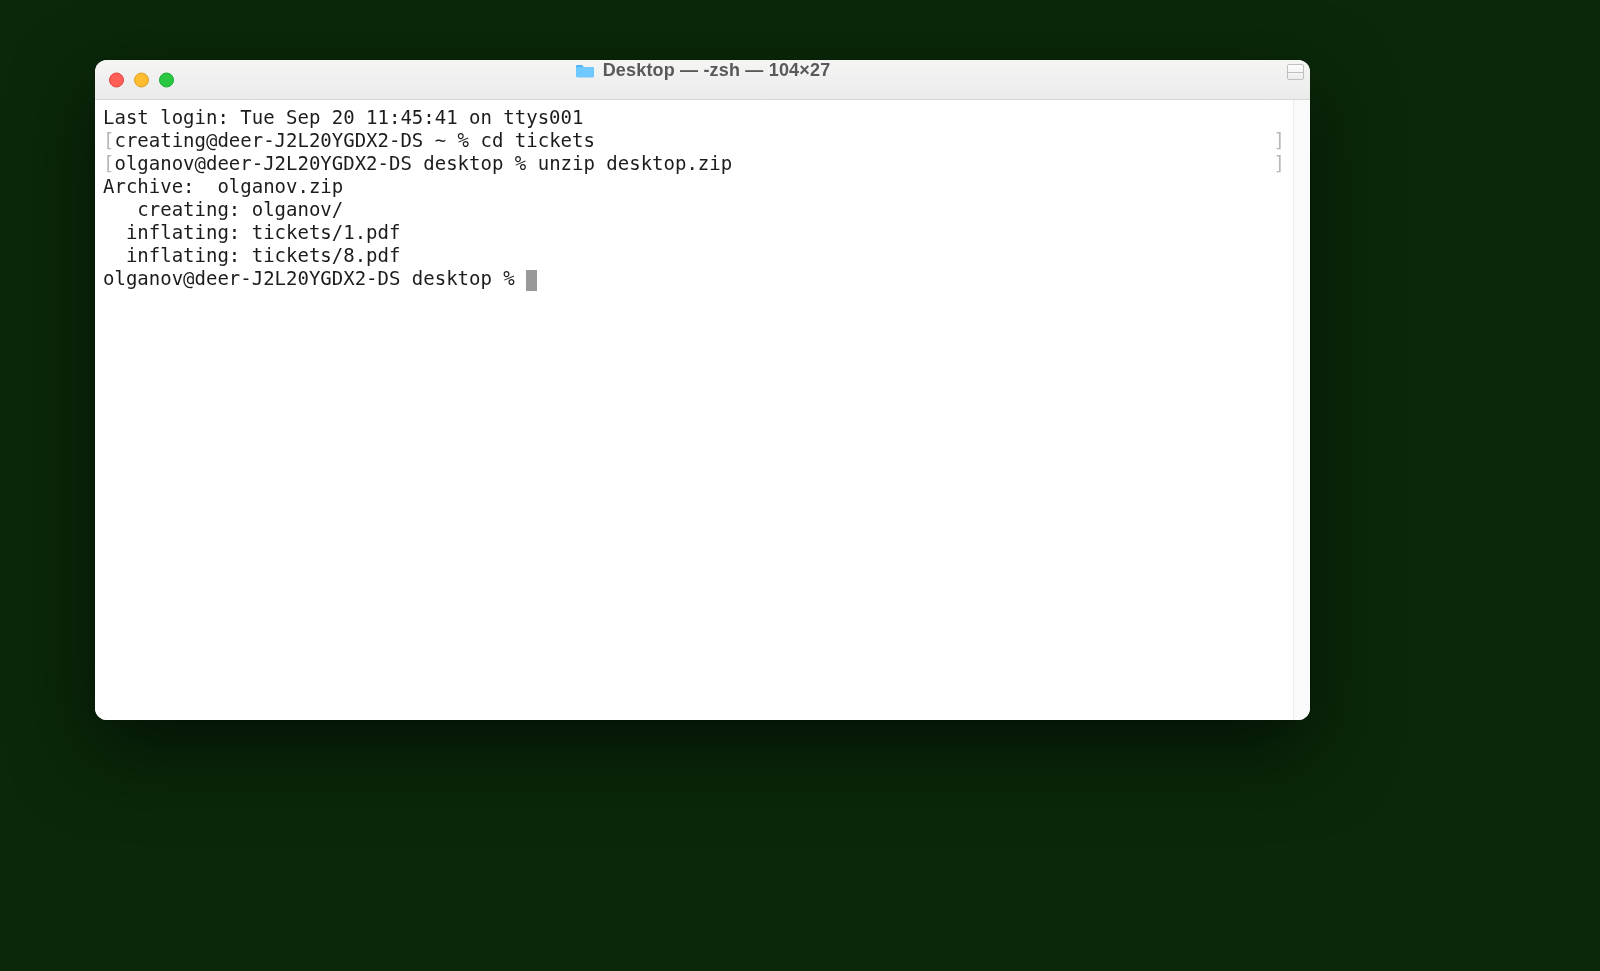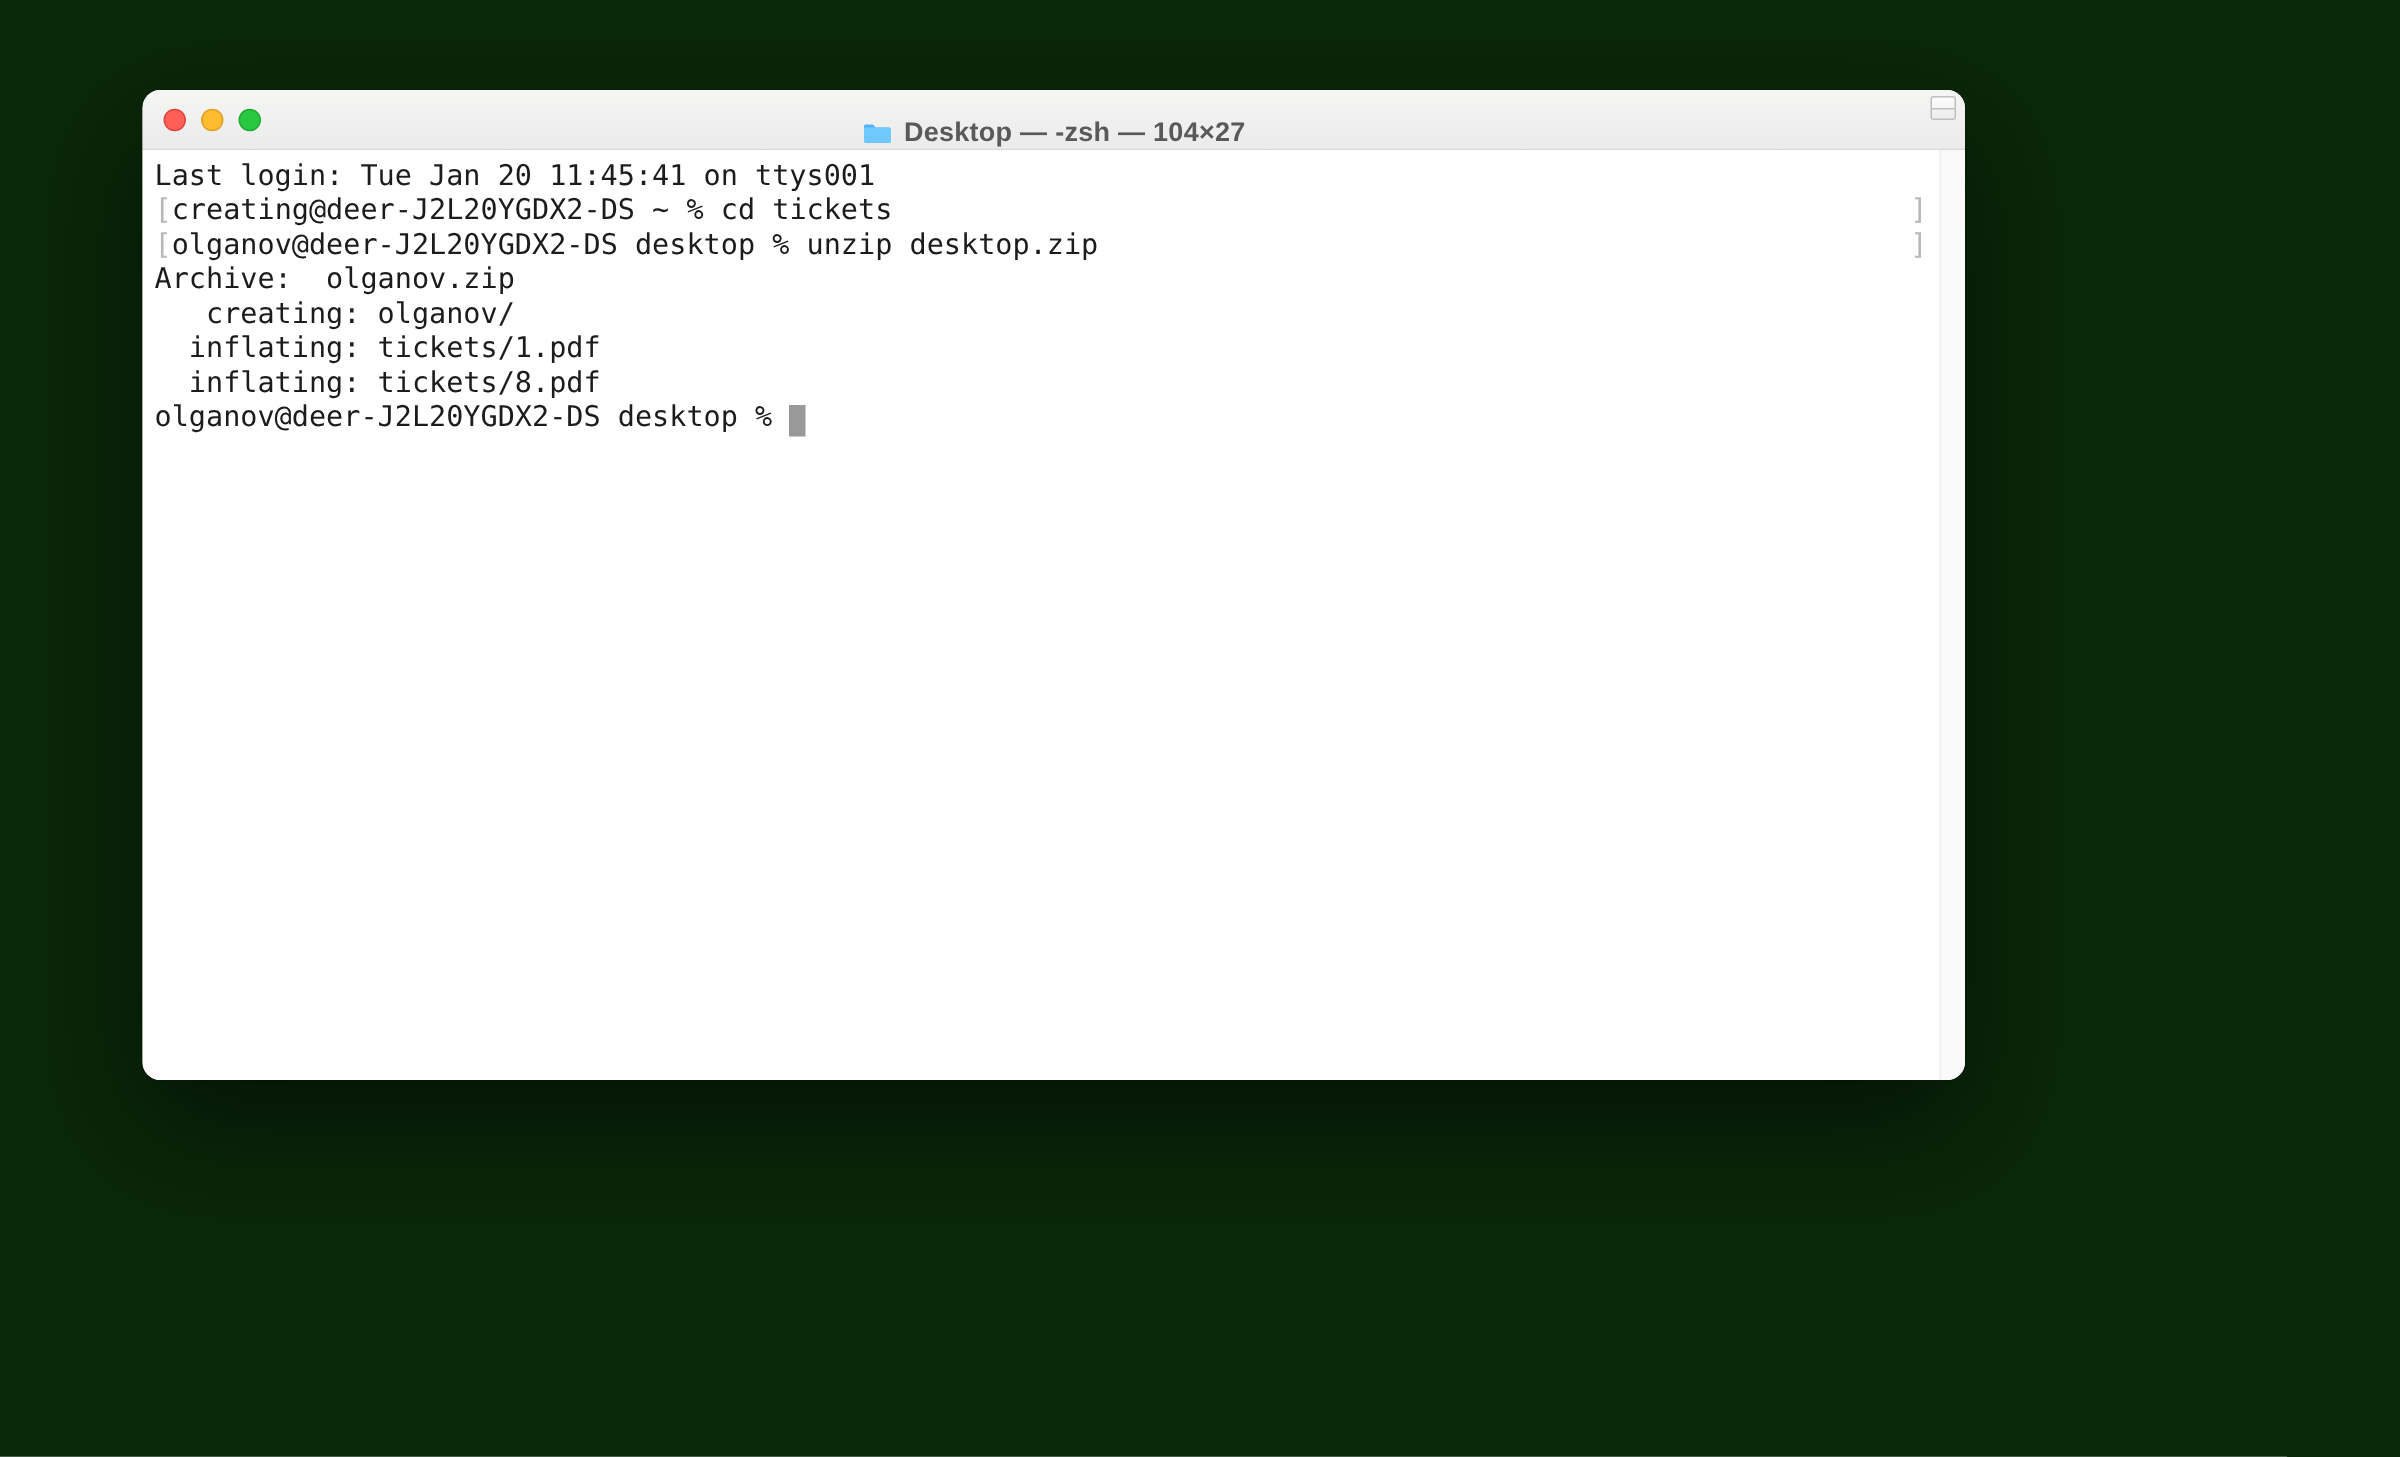--- a/index.html
+++ b/index.html
@@ -19,21 +19,21 @@
       box-shadow: 0 30px 80px rgba(0,0,0,0.55), 0 0 0 1px rgba(0,0,0,0.05);
       overflow: hidden;
       display: flex;
       flex-direction: column;
     }
     .titlebar {
       height: 40px;
       background: linear-gradient(180deg, #f5f5f4 0%, #ecebeb 100%);
       border-bottom: 1px solid #d9d8d7;
       display: flex;
-      align-items: flex-end;
+      align-items: flex-start;
       position: relative;
       flex-shrink: 0;
     }
     .traffic-lights {
       position: absolute;
       left: 14px; top: 50%;
       transform: translateY(-50%);
       display: flex;
       gap: 10px;
     }
@@ -115,21 +115,21 @@
       </svg>
       <span>Desktop — -zsh — 104×27</span>
     </div>
     <div class="splitview-btn">
       <div></div>
         <div></div>
     </div>
   </div>
 
   <div class="body-area">
-    <div class="terminal"><span>Last login: Tue Jan 20 11:45:41 on ttys001</span>
+    <div class="terminal"><span>Last login: Tue Sep 20 11:45:41 on ttys001</span>
 <span class="bracket">[</span><span>creating@deer-J2L20YGDX2-DS ~ % </span><span>cd tickets</span><span style="float:right" class="bracket">]</span>
 <span class="bracket">[</span><span>olganov@deer-J2L20YGDX2-DS desktop % </span><span>unzip desktop.zip</span><span style="float:right" class="bracket">]</span>
 <span>Archive:  olganov.zip</span>
 <span>   creating: olganov/</span>
 <span>  inflating: tickets/1.pdf</span>
 <span>  inflating: tickets/8.pdf</span>
 <span>olganov@deer-J2L20YGDX2-DS desktop % </span><span class="cursor"></span></div>
     <div class="scrollbar-track"></div>
   </div>
 </div>

